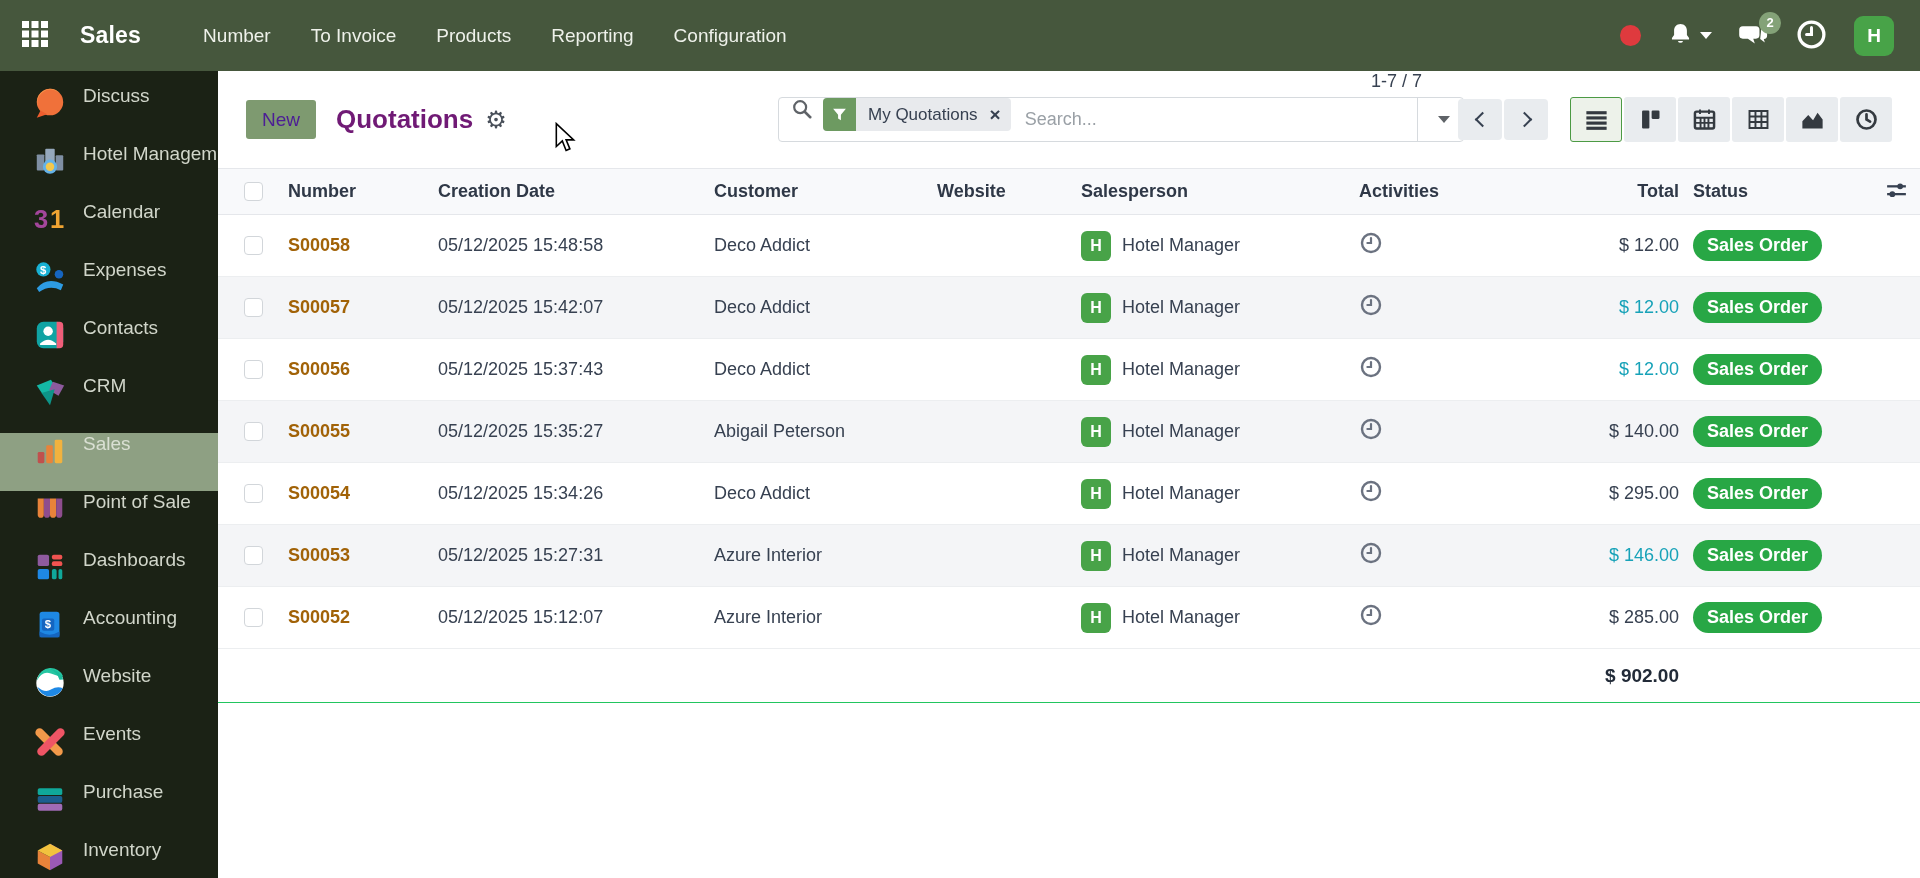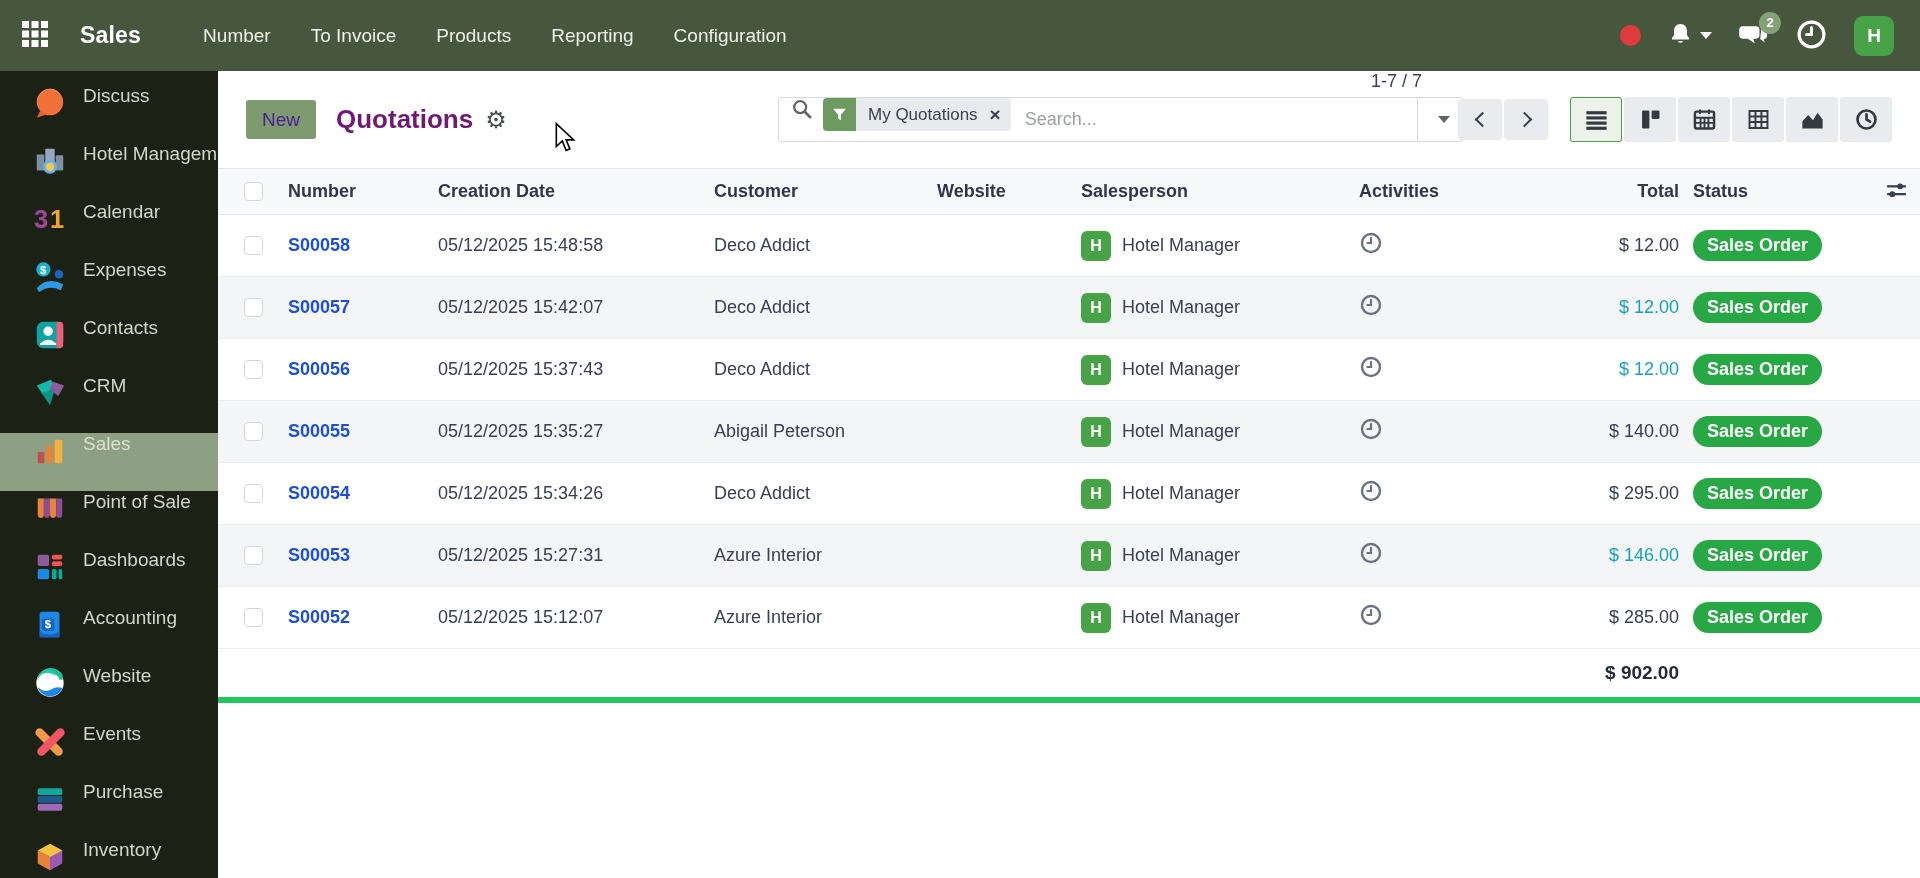--- a/index.html
+++ b/index.html
@@ -89,29 +89,29 @@
   .cell { display:flex; align-items:center; }
   .c-check { padding-left:26px; }
   .c-total { justify-content:flex-end; }
   .c-status { padding-left:14px; }
   .c-activity { padding-left:12px; }
   .c-gear { justify-content:center; }
   .checkbox { width:19px; height:19px; border:1.5px solid #d2d6da; border-radius:4px; background:#fff;
     display:inline-block; cursor:pointer; }
   .trow { height:62px; border-bottom:1px solid #eceef0; background:#fff; cursor:pointer; font-size:18px; color:#374151; }
   .trow.striped { background:#f4f5f7; }
-  .c-number { font-weight:700; color:#1d4ed8; }
+  .c-number { font-weight:700; color:#a16207; }
   .avatar-sm { width:30px; height:30px; border-radius:6px; background:var(--c-avatar_green,#48a348);
     color:#fff; font-size:16px; font-weight:700; display:inline-flex; align-items:center;
     justify-content:center; margin-right:11px; flex:0 0 30px; }
   .badge { display:inline-block; background:var(--c-status_green,#28a745); color:#fff;
     font-size:18px; font-weight:700; border-radius:16px; padding:5px 14px; white-space:nowrap; }
   .total-cyan { color:var(--c-total_cyan,#17a2b8); }
   .total-dark { color:#374151; }
-  .tfoot { height:54px; align-items:center; border-bottom:6px solid #22c55e; }
+  .tfoot { height:54px; align-items:center; border-bottom:1px solid #22c55e; }
   .tfoot .c-total { font-size:19px; font-weight:700; color:#222b38; }
 
   .cursor { position:absolute; left:552px; top:122px; z-index:50; pointer-events:none; }
 </style>
 </head>
 <body>
 
 <div class="screen">
 
   <header class="topbar">

